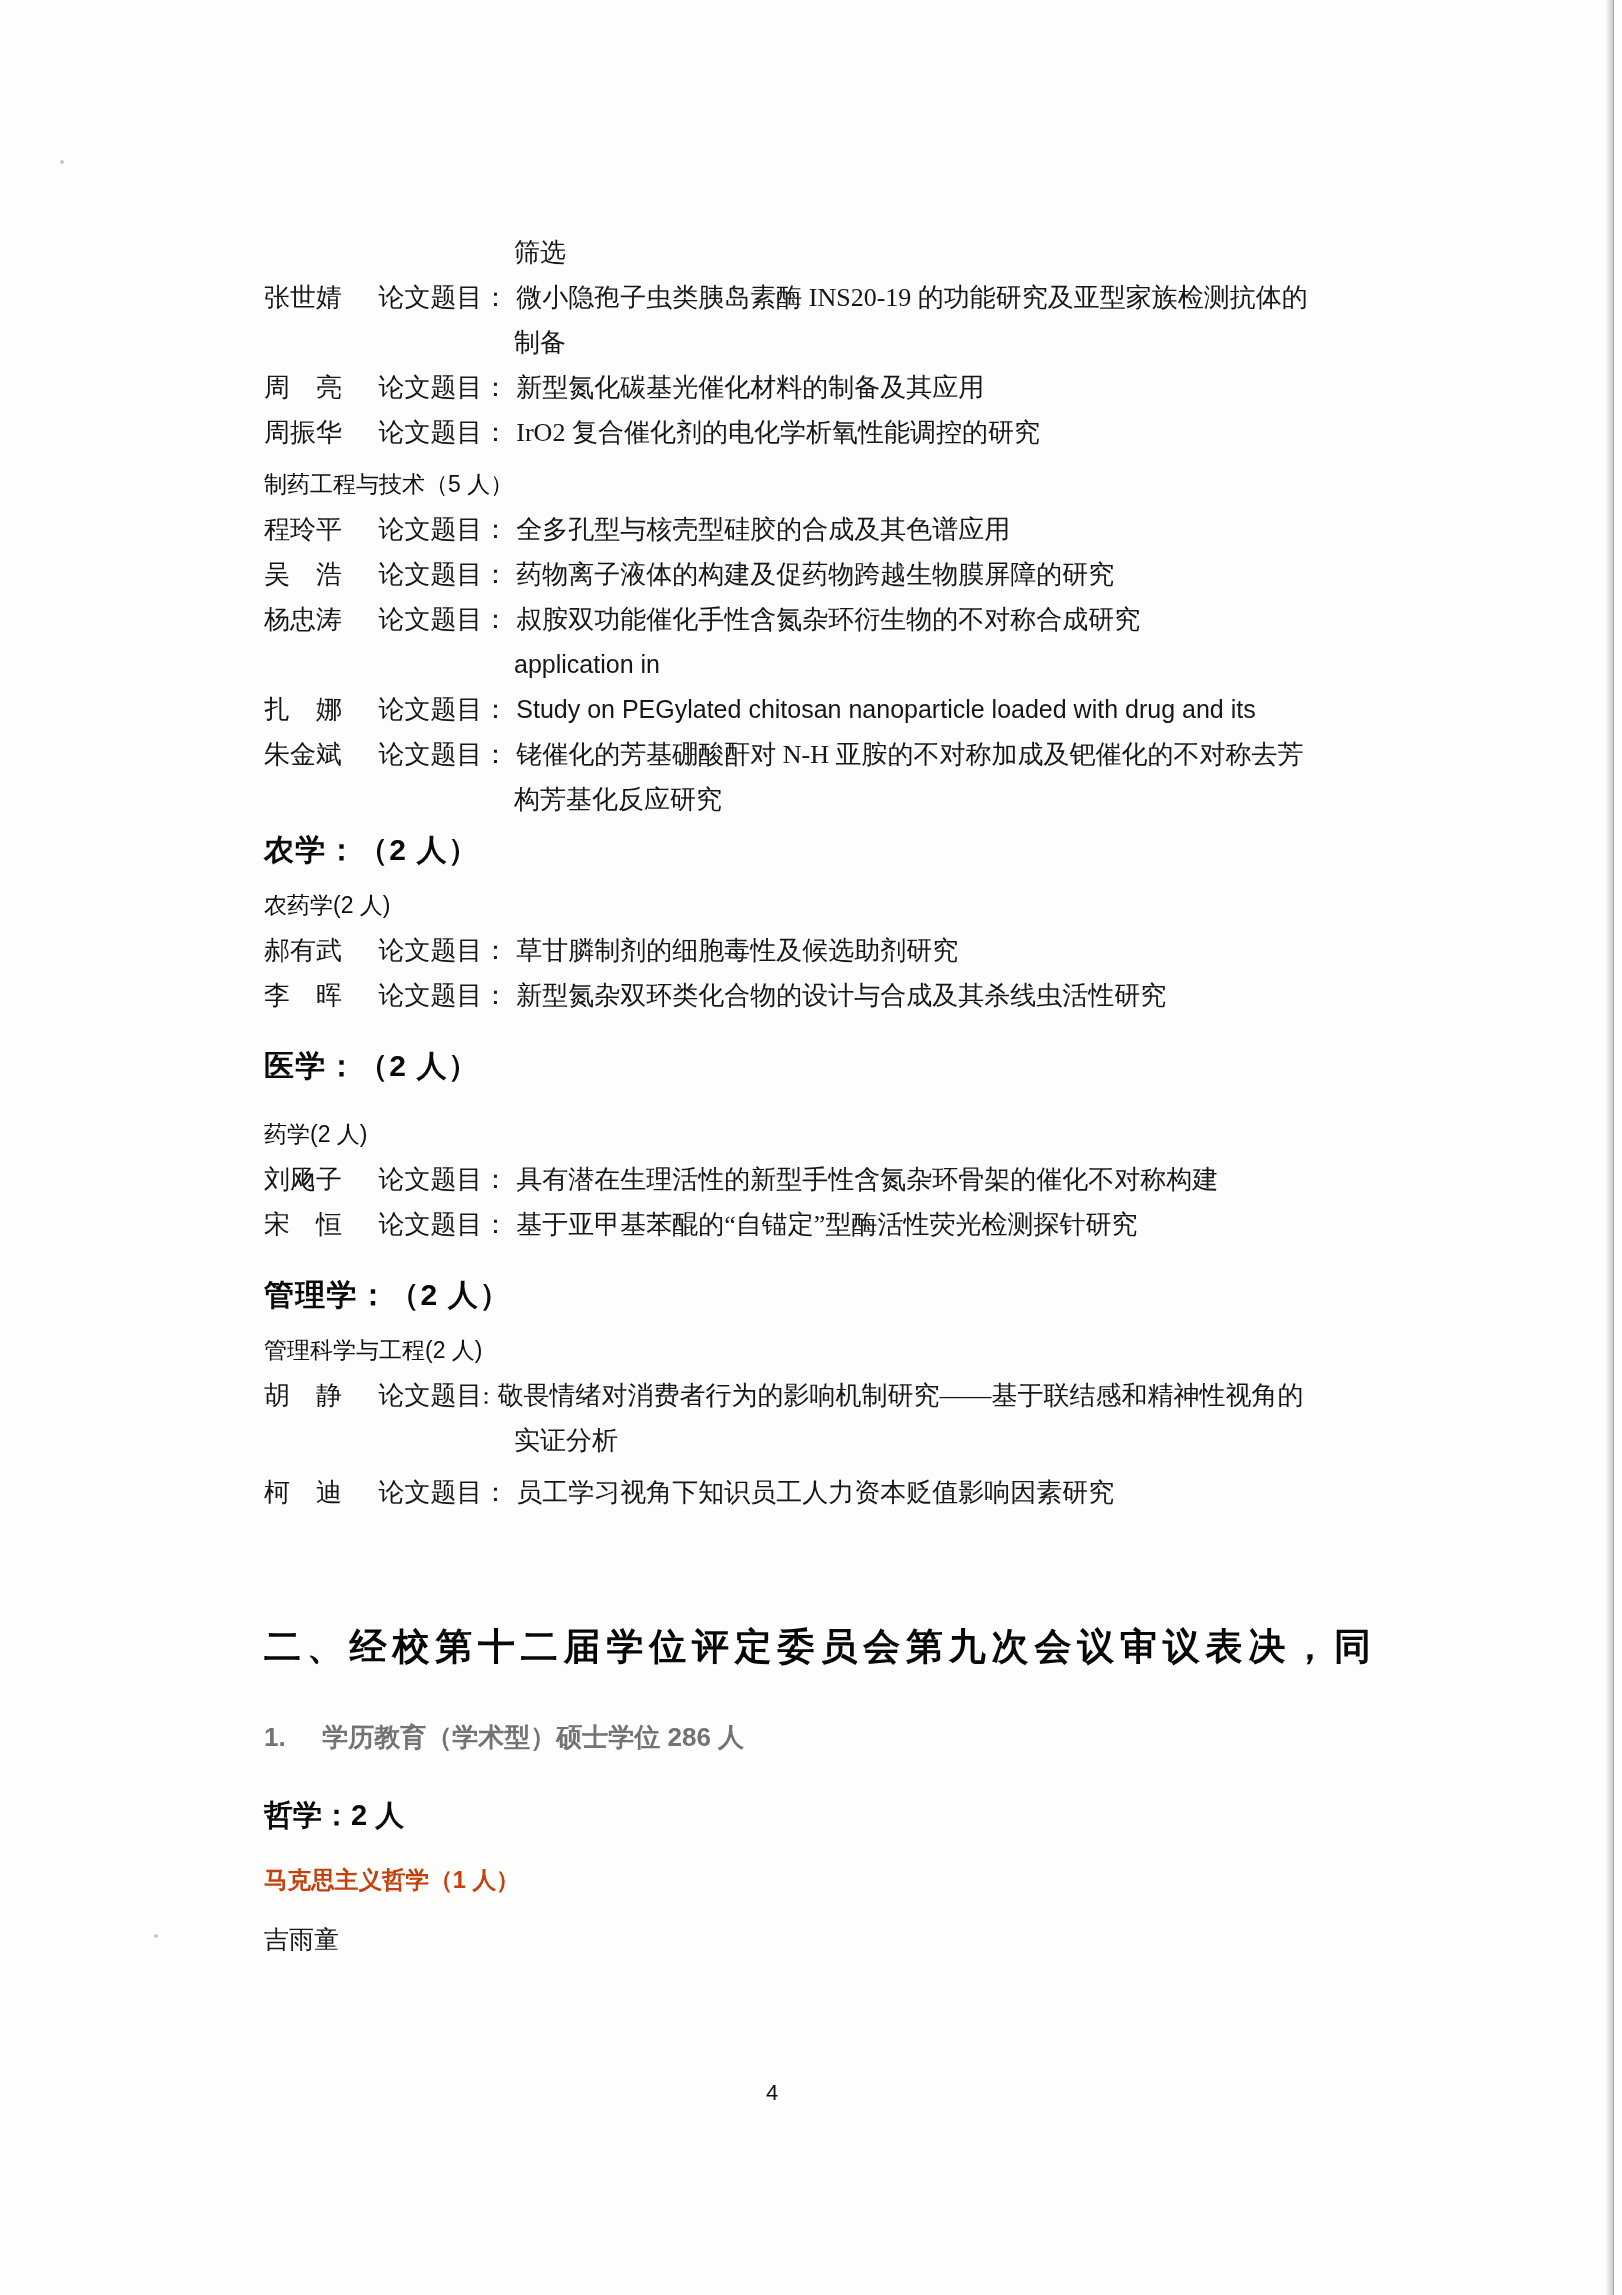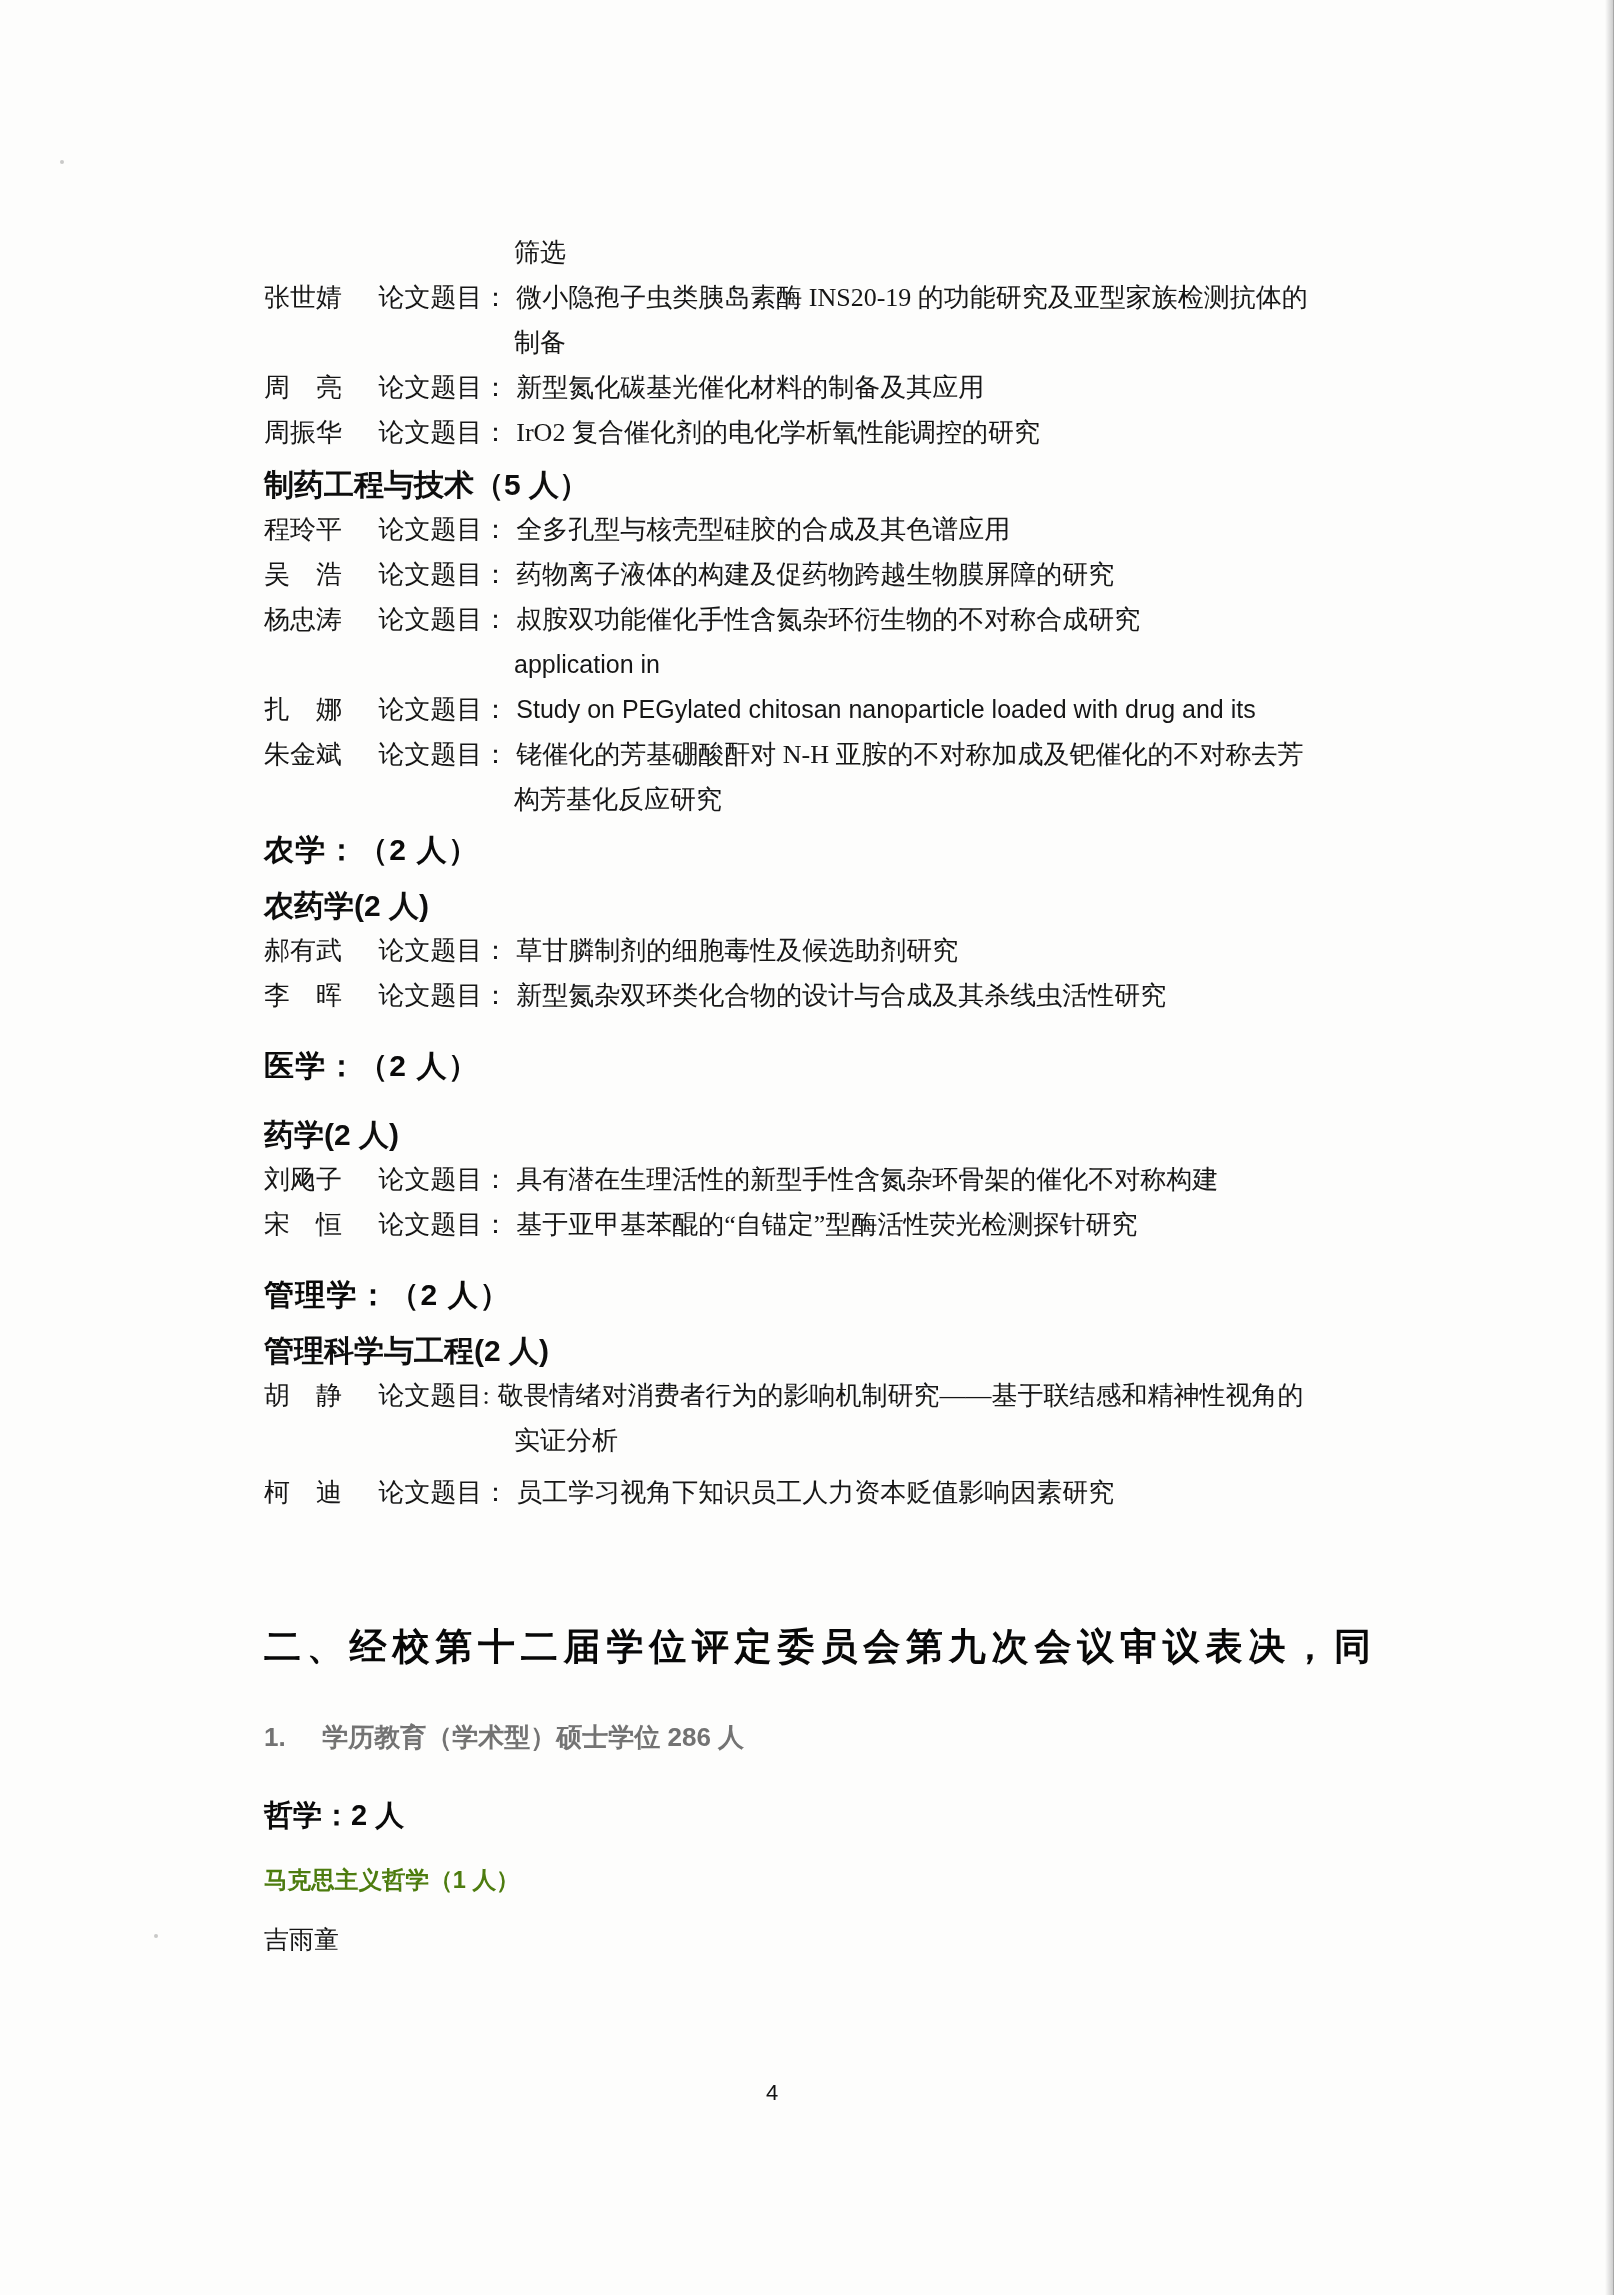--- a/index.html
+++ b/index.html
@@ -30,21 +30,21 @@
   }
   .entry .name{
     display:inline-block;width:86px;
   }
   .entry .label{margin-left:22px;}
   .entry .title{margin-left:1.3px;margin-top:17px;}
   .latin{font-family:"Liberation Sans","DejaVu Sans",sans-serif;font-size:25px;}
   .cont{padding-left:250px;}
   .subhead{
     font-family:"Liberation Sans","DejaVu Sans",sans-serif;
-    font-weight:bold;font-size:30px;color:#0e0e0e;margin-top:6.5px;
+    font-weight:normal;font-size:23px;color:#0e0e0e;margin-top:6.5px;
   }
   .heading{
     font-family:"Liberation Sans","DejaVu Sans",sans-serif;
     font-weight:bold;font-size:30px;line-height:55px;color:#0a0a0a;
     letter-spacing:1.3px;
   }
   .heading.mt{margin-top:19.6px;}
   .subhead.mt30{margin-top:19.6px;}
   .big{
     font-family:"Liberation Sans","DejaVu Sans",sans-serif;
@@ -58,21 +58,21 @@
     font-family:"Liberation Sans","DejaVu Sans",sans-serif;
     font-weight:bold;font-size:26px;line-height:59px;color:#737373;margin-top:15.7px;
   }
   .numhead .num{display:inline-block;width:51px;}
   .heading2{
     font-family:"Liberation Sans","DejaVu Sans",sans-serif;
     font-weight:bold;font-size:29px;line-height:59px;color:#0a0a0a;margin-top:18.3px;
   }
   .subhead2{
     font-family:"Liberation Sans","DejaVu Sans",sans-serif;
-    font-weight:bold;font-size:23.6px;line-height:43px;color:#4d7c0f;margin-top:14.4px;
+    font-weight:bold;font-size:23.6px;line-height:43px;color:#c2410c;margin-top:14.4px;
   }
   .plain{margin-top:14.4px;font-size:25px;}
   .page-number{
     position:absolute;top:2080px;left:766px;
     font-family:"Liberation Sans","DejaVu Sans",sans-serif;
     font-size:22px;color:#121212;
   }
 </style>
 </head>
 <body>

